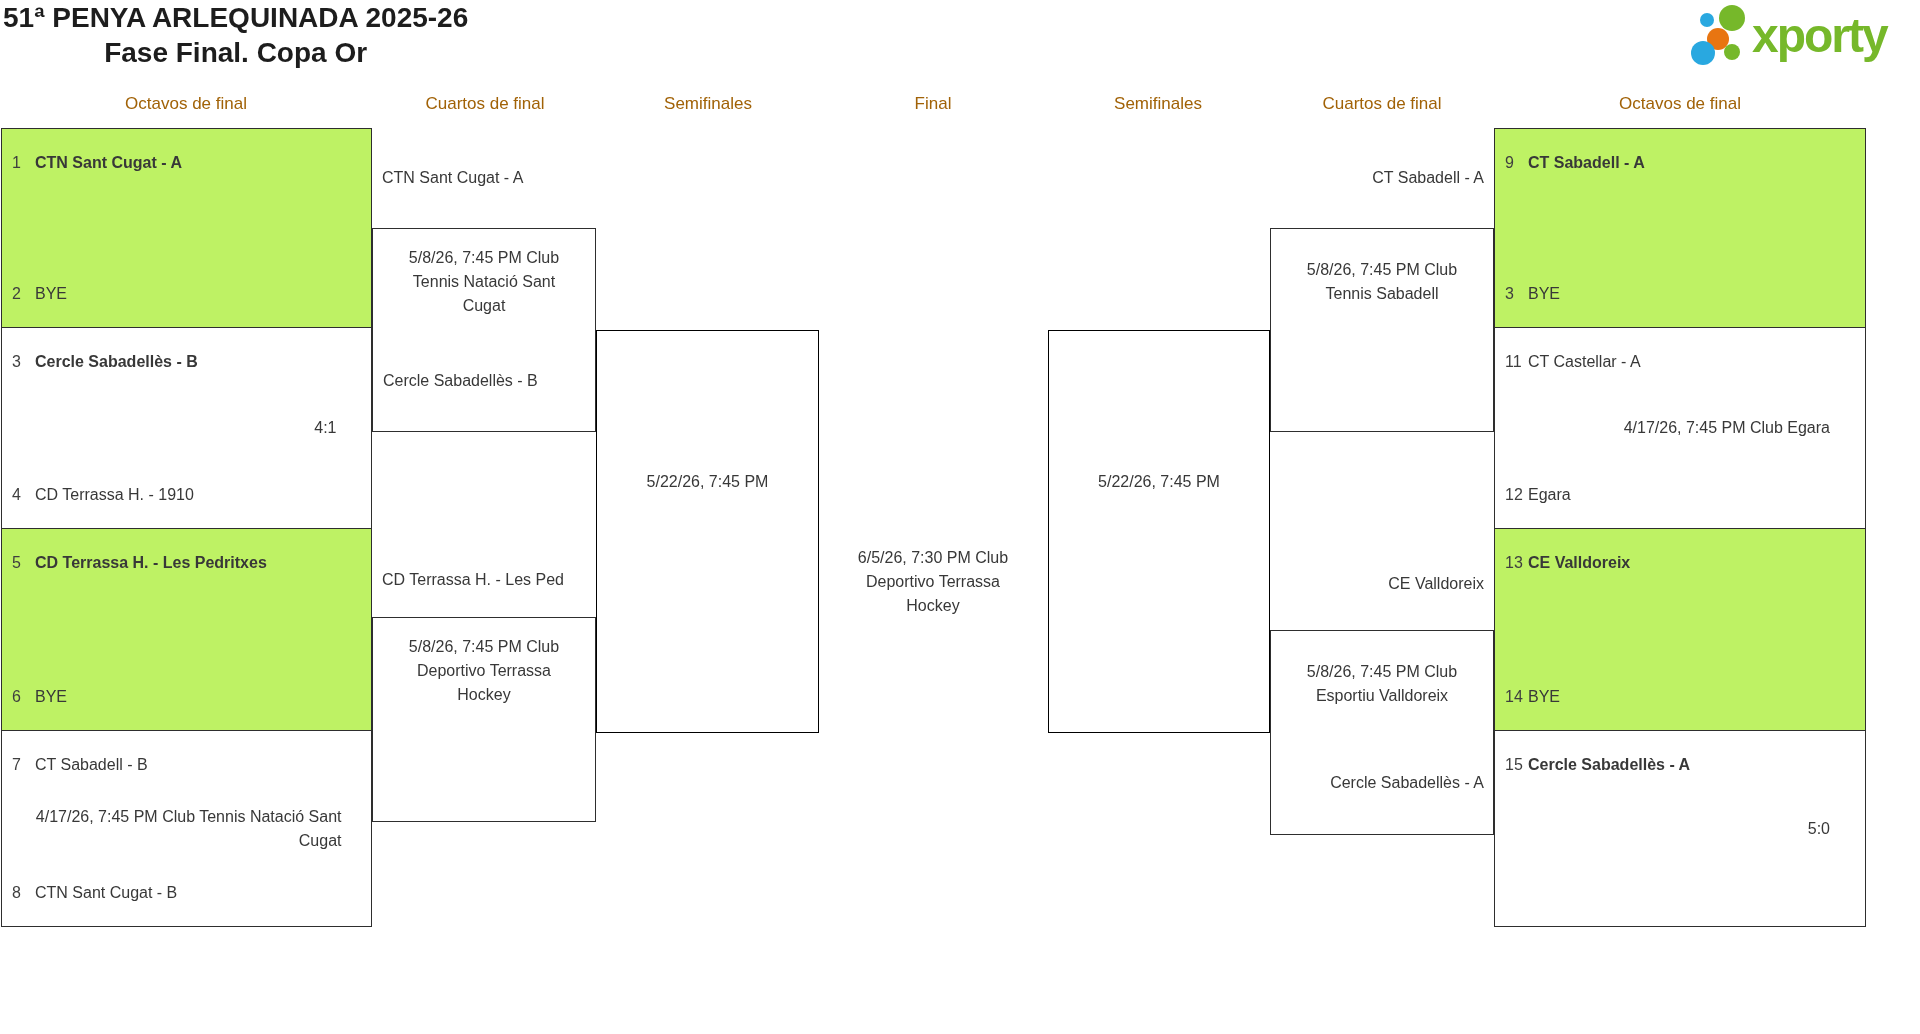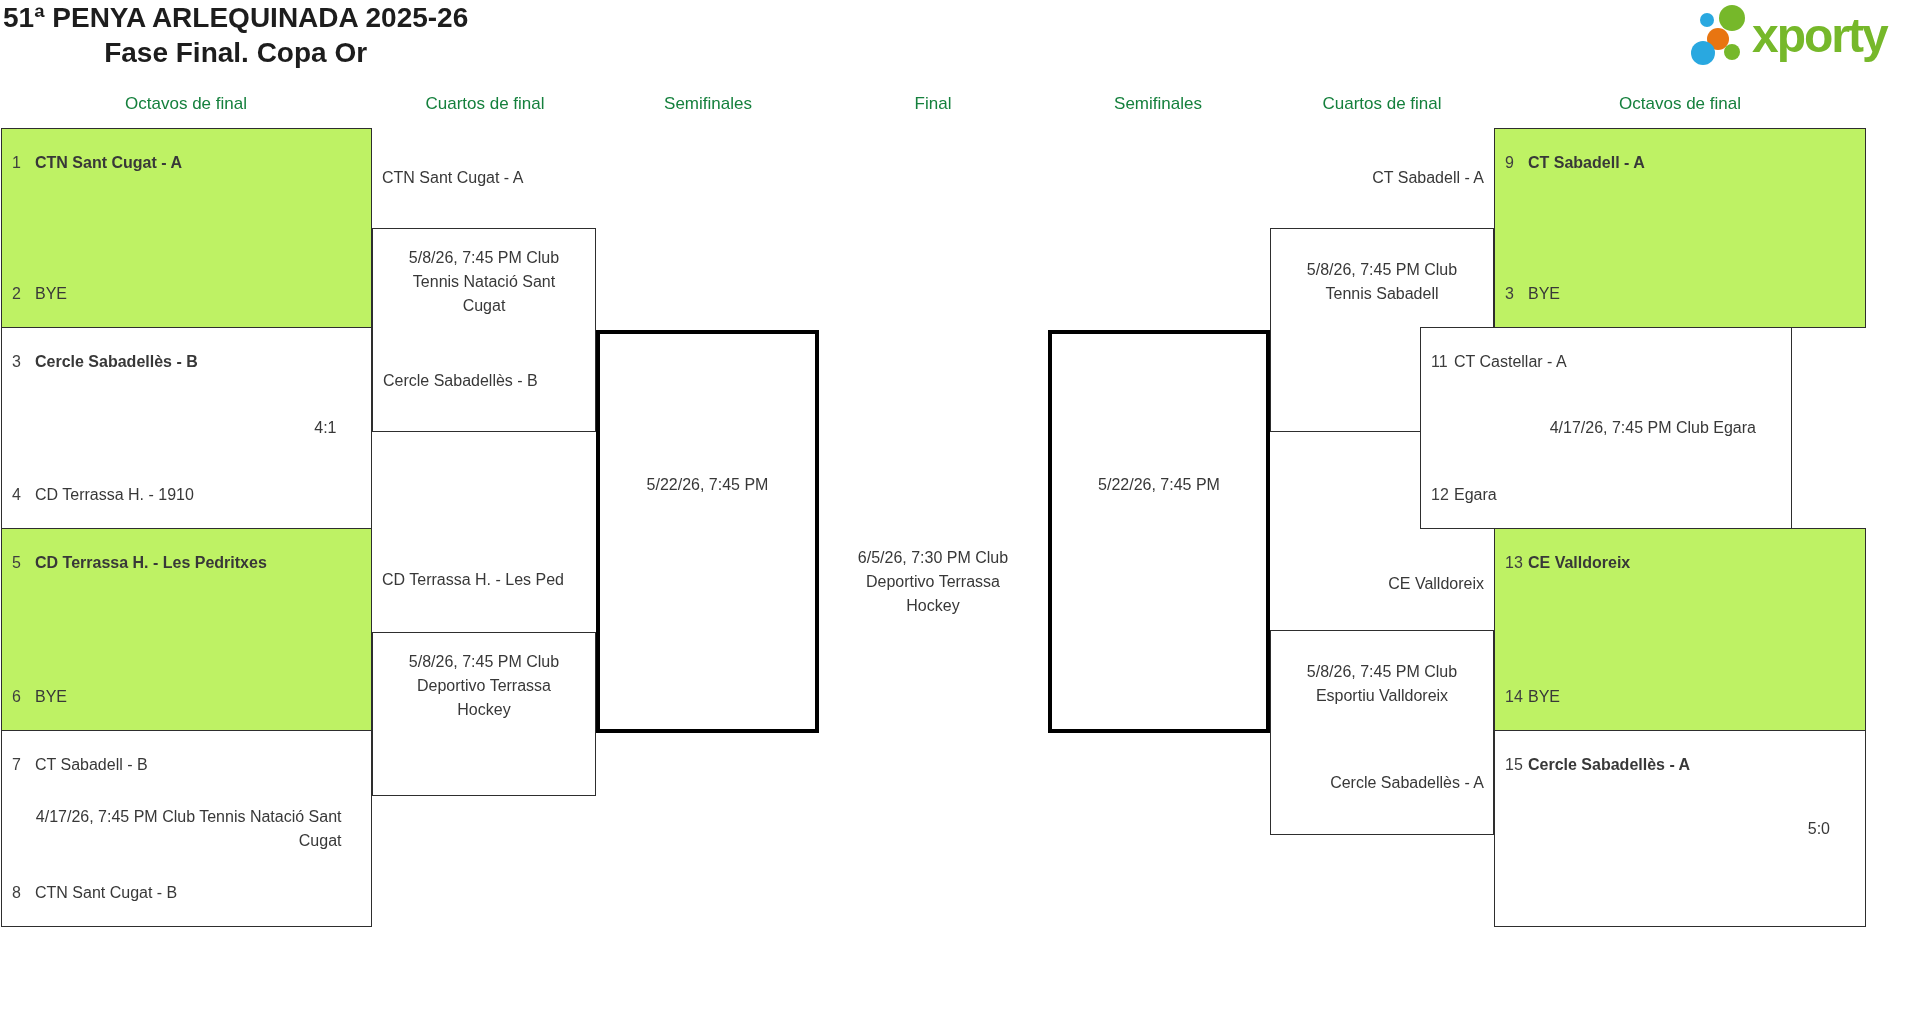--- a/index.html
+++ b/index.html
@@ -21,21 +21,21 @@
   .dot-orange     {left:19px;top:28px;width:22px;height:22px;background:#e87511;}
   .dot-blue-big   {left:3px; top:41px;width:24px;height:24px;background:#29a8e0;}
   .dot-green-small{left:36px;top:44px;width:16px;height:16px;background:#76b82a;}
   .logo-text{
     position:absolute;left:64px;top:8px;font-size:48px;font-weight:700;
     color:#76b82a;letter-spacing:-2px;
   }
   
   .round-header{
     position:absolute;top:94px;width:300px;text-align:center;
-    font-size:17px;color:#15803d;
+    font-size:17px;color:#a16207;
   }
   
   .obox{position:absolute;border:1px solid #2e2e2e;background:#ffffff;box-sizing:border-box;}
   .obox.bye{background:#bef264;}
   .slot1{position:absolute;top:22px;left:10px;right:6px;line-height:24px;}
   .slot2{position:absolute;bottom:21px;left:10px;right:6px;line-height:24px;}
   .seed{display:inline-block;min-width:23px;color:#3f3f3f;}
   .team{color:#383838;}
   .team.winner{font-weight:700;}
   .omid{
@@ -47,21 +47,21 @@
     position:absolute;top:17px;left:0;right:0;height:72px;
     display:flex;align-items:center;justify-content:center;
     text-align:center;line-height:24px;padding:0 19px;
   }
   .qteam{position:absolute;top:140px;left:10px;right:9px;line-height:24px;}
   .qteam.align-right{text-align:right;}
   .adv-label{
     position:absolute;line-height:24px;white-space:nowrap;overflow:hidden;
   }
   .adv-label.align-right{text-align:right;}
-  .sfbox{position:absolute;border:4px solid #000000;background:#ffffff;box-sizing:border-box;top:330px;height:403px;}
+  .sfbox{position:absolute;border:1px solid #000000;background:#ffffff;box-sizing:border-box;top:330px;height:403px;}
   .sfinfo{position:absolute;top:139px;left:0;right:0;text-align:center;line-height:24px;}
   .final-info{
     position:absolute;left:845px;top:546px;width:176px;
     text-align:center;line-height:24px;
   }
 </style>
 </head>
 <body>
 
 <div class="title-block">
@@ -108,21 +108,21 @@
   <div class="slot2"><span class="seed">8</span><span class="team">CTN Sant Cugat - B</span></div>
 </div>
 
 <div class="adv-label" style="left:382px;top:166px;width:210px">CTN Sant Cugat - A</div>
 <div class="qbox" style="left:372px;top:228px;height:204px">
   <div class="qinfo">5/8/26, 7:45 PM Club Tennis Natació Sant Cugat</div>
   <div class="qteam">Cercle Sabadellès - B</div>
 </div>
 
 <div class="adv-label" style="left:382px;top:568px;width:211px">CD Terrassa H. - Les Ped</div>
-<div class="qbox" style="left:372px;top:632px;height:164px">
+<div class="qbox" style="left:372px;top:617px;height:205px">
   <div class="qinfo">5/8/26, 7:45 PM Club Deportivo Terrassa Hockey</div>
   <div class="qteam"></div>
 </div>
 
 <div class="sfbox" style="left:596px;width:223px">
   <div class="sfinfo">5/22/26, 7:45 PM</div>
 </div>
 
 <div class="sfbox" style="left:1048px;width:222px">
   <div class="sfinfo">5/22/26, 7:45 PM</div>
@@ -140,21 +140,21 @@
 <div class="qbox" style="left:1270px;top:630px;height:205px">
   <div class="qinfo">5/8/26, 7:45 PM Club Esportiu Valldoreix</div>
   <div class="qteam align-right">Cercle Sabadellès - A</div>
 </div>
 
 <div class="obox bye" style="left:1494px;top:128px;width:372px;height:200px">
   <div class="slot1"><span class="seed">9</span><span class="team winner">CT Sabadell - A</span></div>
   <div class="slot2"><span class="seed">3</span><span class="team">BYE</span></div>
 </div>
 
-<div class="obox" style="left:1420px;top:327px;width:372px;height:202px">
+<div class="obox" style="left:1494px;top:327px;width:372px;height:202px">
   <div class="slot1"><span class="seed">11</span><span class="team">CT Castellar - A</span></div>
   <div class="omid">4/17/26, 7:45 PM Club Egara</div>
   <div class="slot2"><span class="seed">12</span><span class="team">Egara</span></div>
 </div>
 
 <div class="obox bye" style="left:1494px;top:528px;width:372px;height:203px">
   <div class="slot1"><span class="seed">13</span><span class="team winner">CE Valldoreix</span></div>
   <div class="slot2"><span class="seed">14</span><span class="team">BYE</span></div>
 </div>
 

